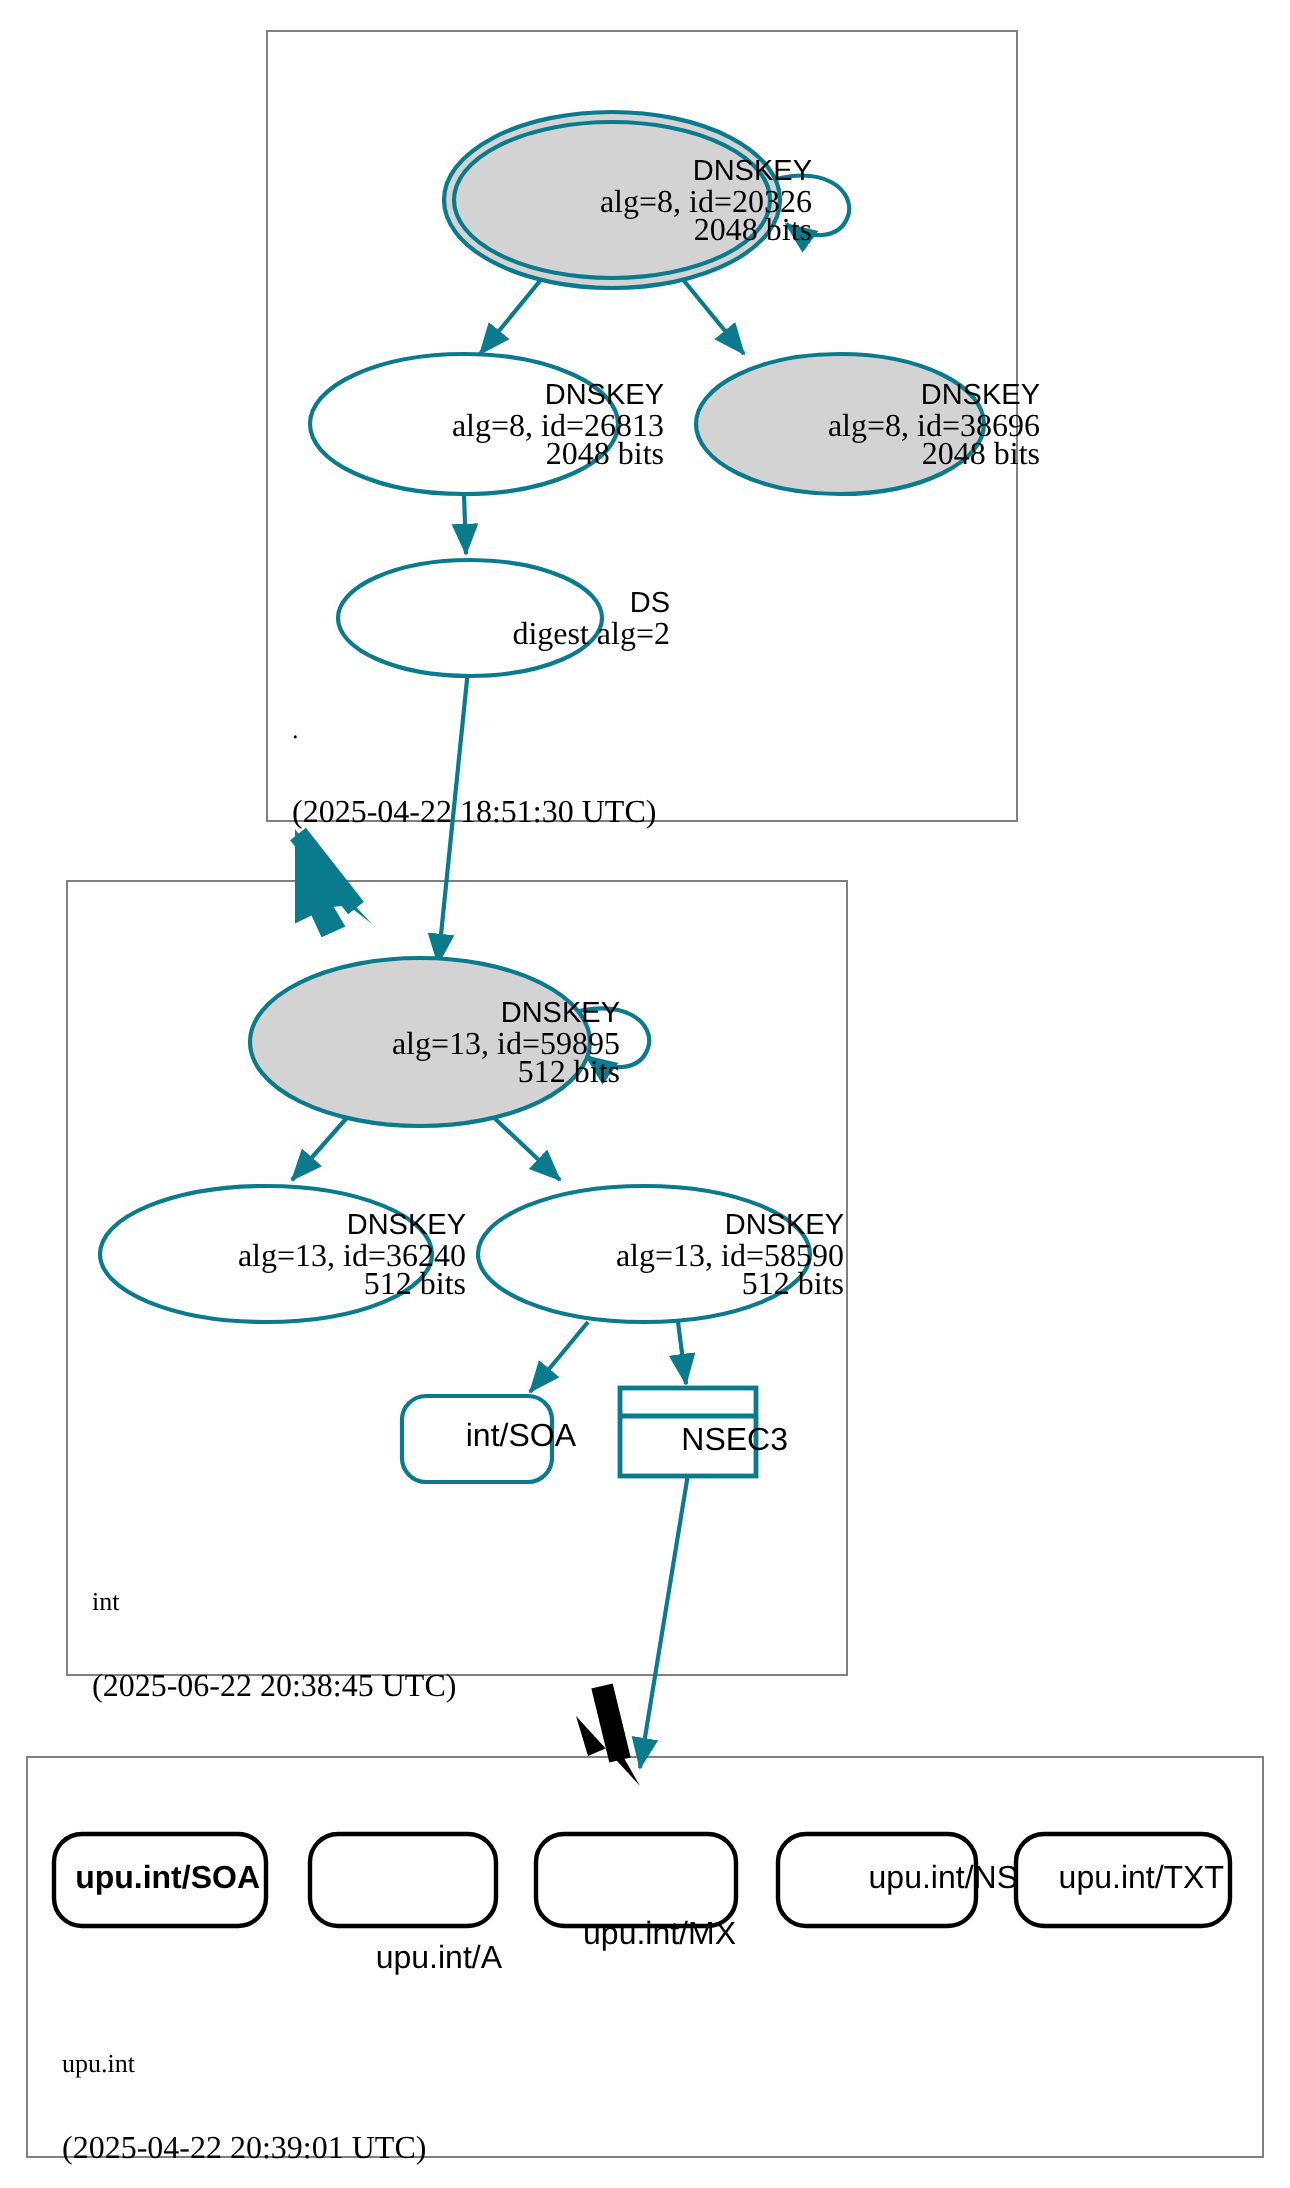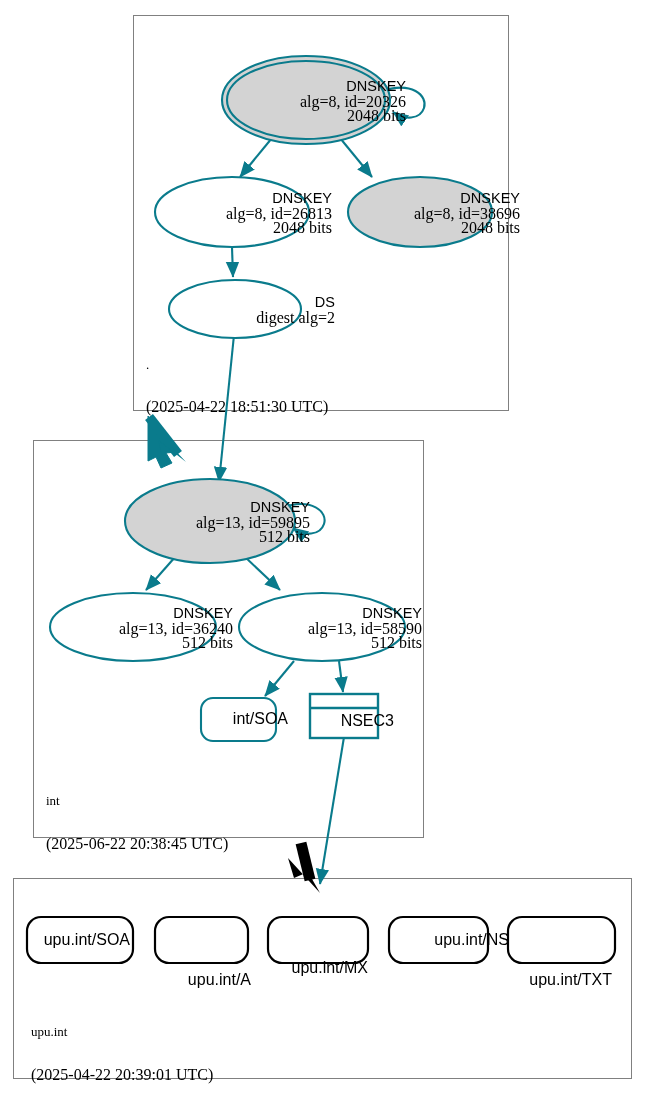--- a/index.html
+++ b/index.html
@@ -234,33 +234,33 @@
   </div>
 
   <div class="node-label rr-label" style="left:188px; top:711px; width:100px;">
     <span>int/SOA</span>
   </div>
 
   <div class="node-label rr-label" style="left:294px; top:713px; width:100px;">
     <span>NSEC3</span>
   </div>
 
-  <div class="node-label rr-label" style="left:30px; top:932px; width:100px;">
+  <div class="node-label rr-label" style="left:30px; top:932px; width:100px;font-weight:bold;">
     <span>upu.int/SOA</span>
   </div>
   <div class="node-label rr-label" style="left:151px; top:972px; width:100px;">
     <span>upu.int/A</span>
   </div>
   <div class="node-label rr-label" style="left:268px; top:932px; width:100px;margin-top:28px;">
     <span>upu.int/MX</span>
   </div>
   <div class="node-label rr-label" style="left:389px; top:932px; width:120px;">
     <span>upu.int/NS</span>
   </div>
-  <div class="node-label rr-label" style="left:512px; top:932px; width:100px;margin-top:40px;">
+  <div class="node-label rr-label" style="left:512px; top:932px; width:100px;">
     <span>upu.int/TXT</span>
   </div>
 
   <div class="zone-caption zone-name" style="left:146px; top:357px;">.</div>
   <div class="zone-caption zone-time" style="left:146px; top:382px;">(2025-04-22 18:51:30 UTC)</div>
 
   <div class="zone-caption zone-name" style="left:46px; top:793px;">int</div>
   <div class="zone-caption zone-time" style="left:46px; top:819px;">(2025-06-22 20:38:45 UTC)</div>
 
   <div class="zone-caption zone-name" style="left:31px; top:1024px;text-align:center;">upu.int</div>

